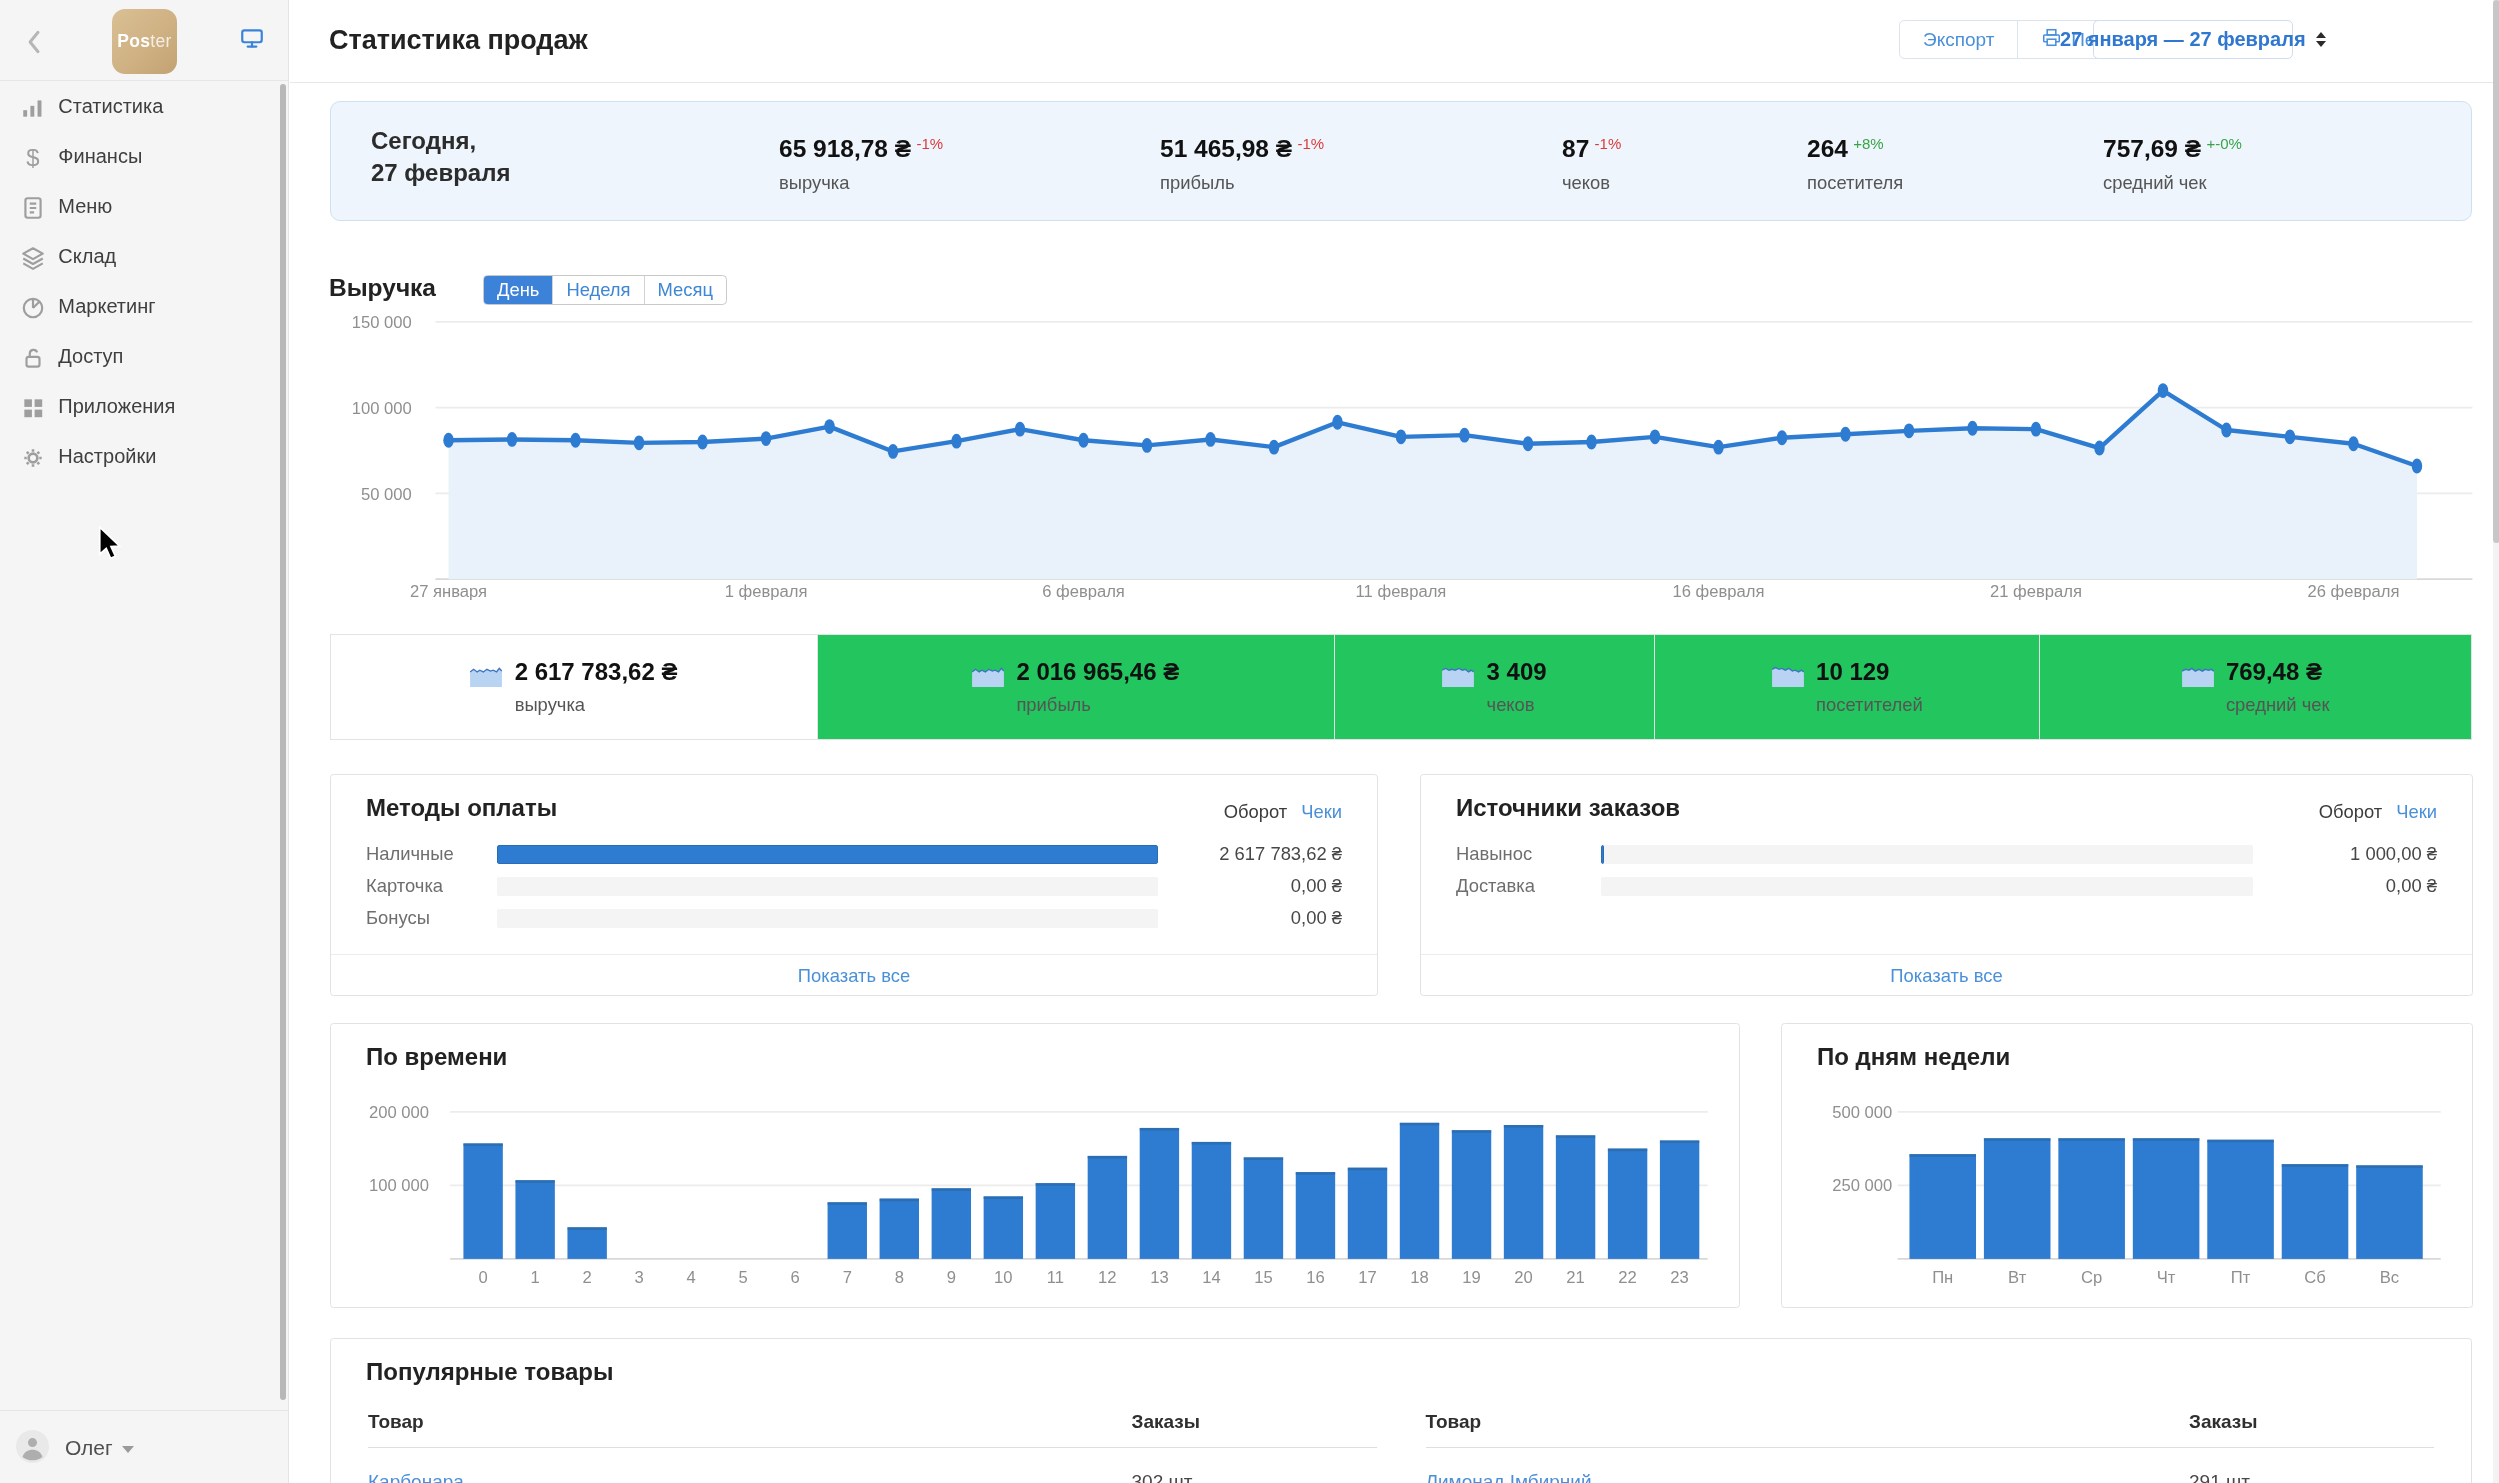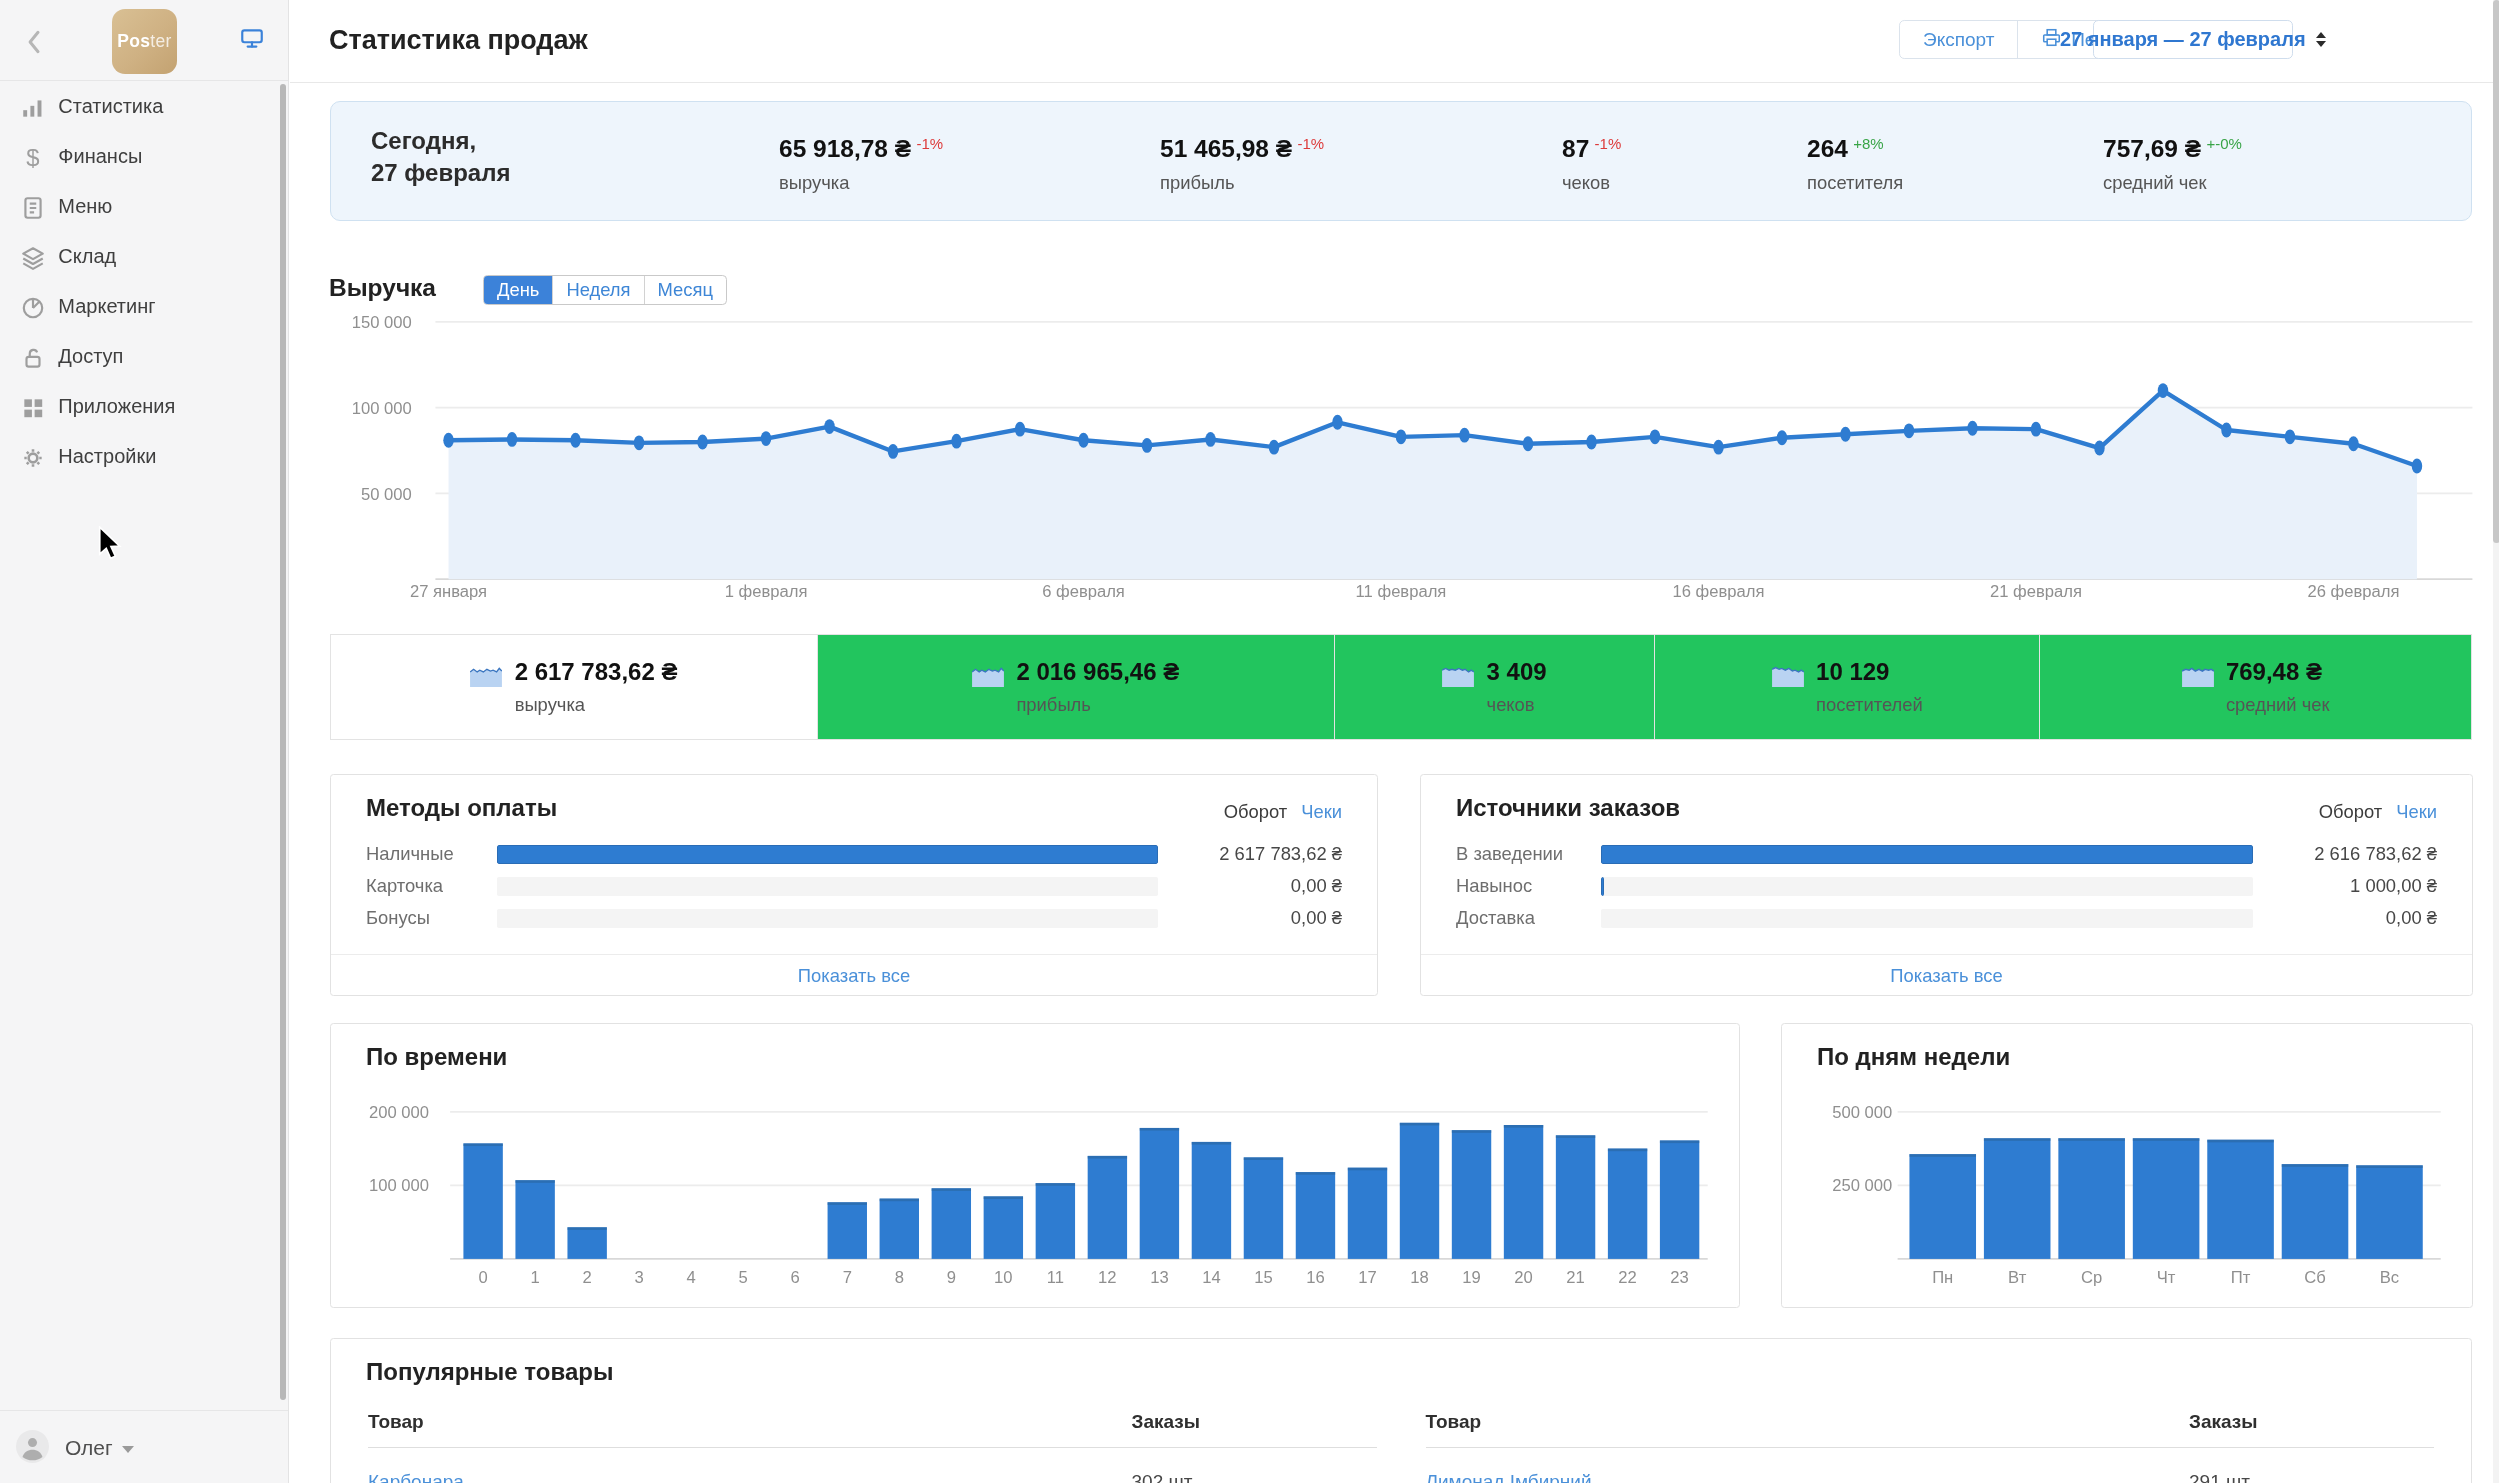--- a/index.html
+++ b/index.html
@@ -434,27 +434,20 @@
         <span class="show-all">Показать все</span>
       </div>
     </section>
 
     <section class="panel p-src">
       <h3 class="panel-title">Источники заказов</h3>
       <div class="toggle">
         <span class="t-sel">Оборот</span><span class="t-link">Чеки</span>
       </div>
       <div class="rows">
-        <div class="brow">
-          <span class="blabel">В заведении</span>
-          <span class="btrack">
-              <span class="bfill" style="display: block; width: 100%;"></span>
-            </span>
-          <span class="bvalue">2 616 783,62 ₴</span>
-        </div>
         <div class="brow">
           <span class="blabel">Навынос</span>
           <span class="btrack">
               <span class="bfill" style="display: block; width: 0.4%;"></span>
             </span>
           <span class="bvalue">1 000,00 ₴</span>
         </div>
         <div class="brow">
           <span class="blabel">Доставка</span>
           <span class="btrack">

